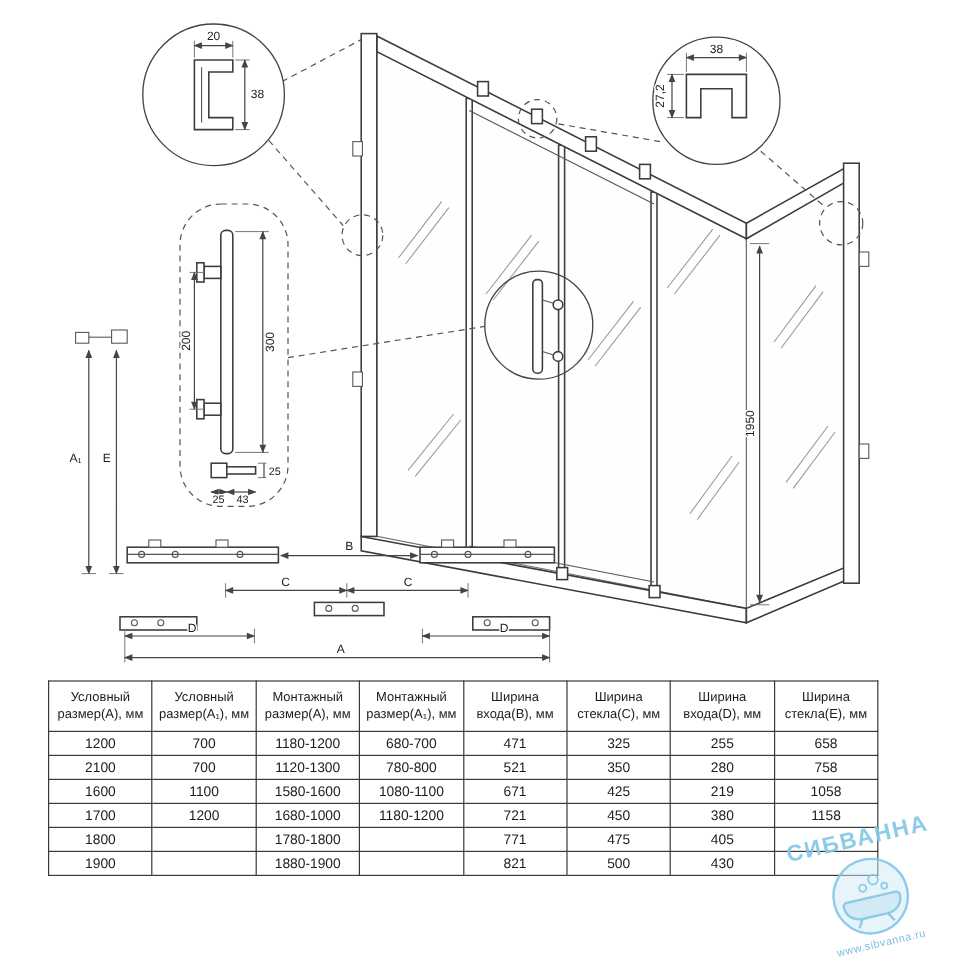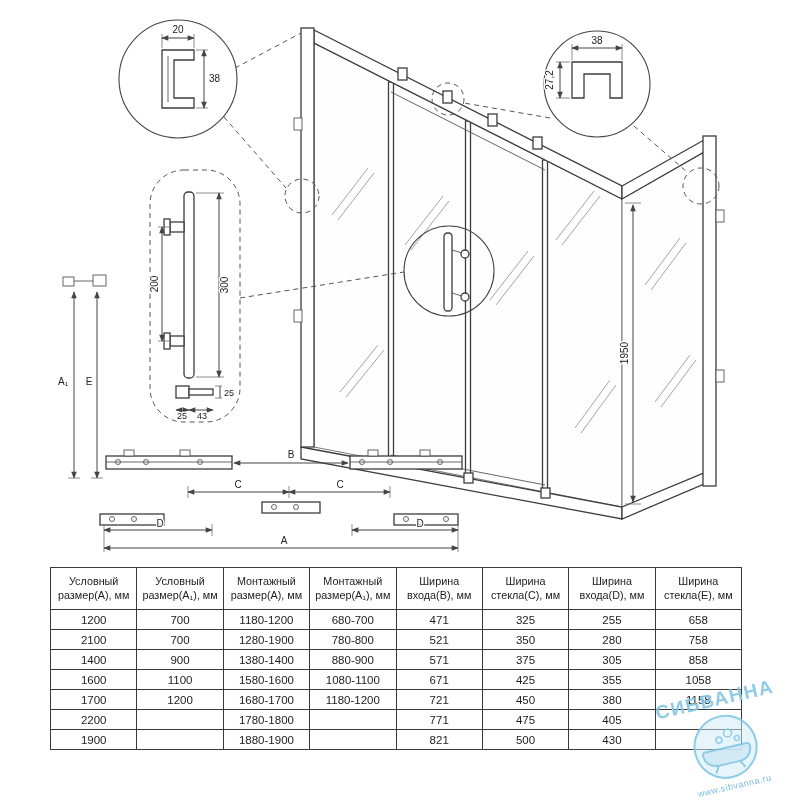--- a/index.html
+++ b/index.html
@@ -14,21 +14,21 @@
   svg .gl{stroke:#9a9a9a;stroke-width:.9}
   svg .dim{stroke:#444;stroke-width:1;fill:none}
   svg .ext{stroke:#707070;stroke-width:.8;fill:none}
   svg .dash{fill:none;stroke:#555;stroke-width:1;stroke-dasharray:5 4}
   svg .callout{fill:#fff;stroke:#444;stroke-width:1.1}
   svg .callout2{fill:none;stroke:#444;stroke-width:1.1}
   svg text{font-family:"Liberation Sans","DejaVu Sans",sans-serif;font-size:10px;fill:#222;
     paint-order:stroke fill;stroke:#fff;stroke-width:2.5px;stroke-linejoin:round}
   svg text.sm{font-size:9px}
 
-  .table-wrap{position:absolute;left:50px;top:567px}
+  .table-wrap{position:absolute;left:40px;top:567px}
   table{border-collapse:collapse;table-layout:fixed;width:692px}
   th,td{border:1px solid #3a3a3a;text-align:center;vertical-align:middle;color:#1c1c1c}
   th{font-weight:400;font-size:10.8px;height:42px;padding:1px 2px;line-height:1.25}
   td{font-size:11.5px;height:20px;padding:0 1px}
 
   .watermark{position:absolute;left:642px;top:688px;width:164px;text-align:center;
     transform:rotate(-13deg);color:#85c7e6;opacity:.92;pointer-events:none}
   .wm-brand{font-size:19px;font-weight:bold;letter-spacing:1.5px}
   .wm-logo{display:block;margin:2px auto 0 auto}
   .wm-url{font-size:9px;color:#6fb9dd;letter-spacing:.5px}
@@ -277,59 +277,49 @@
             <td>1180-1200</td>
             <td>680-700</td>
             <td>471</td>
             <td>325</td>
             <td>255</td>
             <td>658</td>
           </tr>
           <tr>
             <td>2100</td>
             <td>700</td>
-            <td>1280-1900</td>
+            <td>1120-1300</td>
             <td>780-800</td>
             <td>521</td>
             <td>350</td>
             <td>280</td>
             <td>758</td>
-          </tr>
-          <tr>
-            <td>1400</td>
-            <td>900</td>
-            <td>1380-1400</td>
-            <td>880-900</td>
-            <td>571</td>
-            <td>375</td>
-            <td>305</td>
-            <td>858</td>
           </tr>
           <tr>
             <td>1600</td>
             <td>1100</td>
             <td>1580-1600</td>
             <td>1080-1100</td>
             <td>671</td>
             <td>425</td>
-            <td>355</td>
+            <td>219</td>
             <td>1058</td>
           </tr>
           <tr>
             <td>1700</td>
             <td>1200</td>
-            <td>1680-1700</td>
+            <td>1680-1000</td>
             <td>1180-1200</td>
             <td>721</td>
             <td>450</td>
             <td>380</td>
             <td>1158</td>
           </tr>
           <tr>
-            <td>2200</td>
+            <td>1800</td>
             <td></td>
             <td>1780-1800</td>
             <td></td>
             <td>771</td>
             <td>475</td>
             <td>405</td>
             <td></td>
           </tr>
           <tr>
             <td>1900</td>

